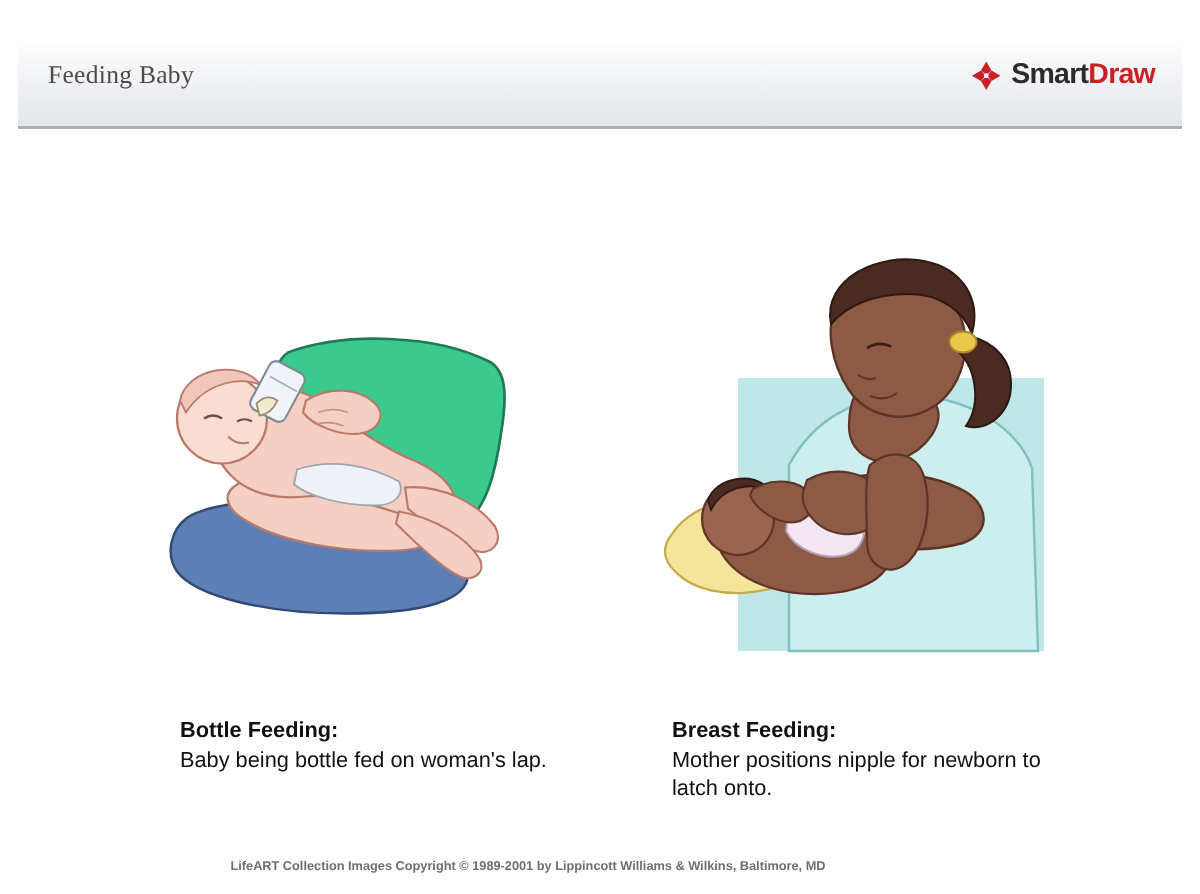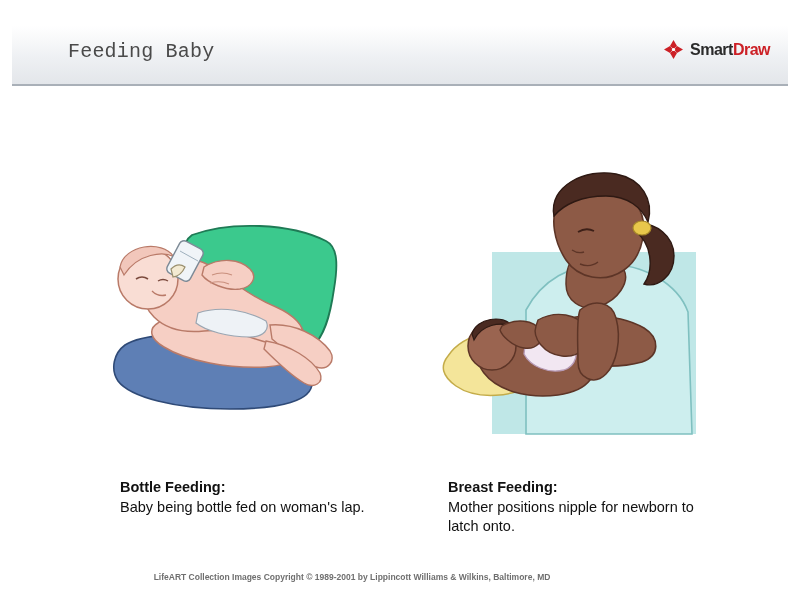--- a/index.html
+++ b/index.html
@@ -28,43 +28,42 @@
     width: 776px;
     height: 60px;
     background: linear-gradient(to bottom, #ffffff 0%, #eef0f3 55%, #e3e6ea 100%);
     border-bottom: 2px solid #a9b0b8;
     box-sizing: border-box;
   }
   .header-title {
     position: absolute;
     left: 20px;
     top: 14px;
-    font-family: Liberation Mono, monospace;
-    font-size: 20px;
+    font-family: Liberation Serif, serif;
+    font-size: 17px;
     color: #4a4a4a;
     letter-spacing: 0.2px;
-    margin-left: 36px;
   }
   .logo {
     position: absolute;
     right: 18px;
     top: 13px;
     display: flex;
     align-items: center;
     gap: 6px;
   }
   .logo-mark {
     width: 21px;
     height: 21px;
     position: relative;
     display: inline-block;
   }
   .logo-text {
     font-family: "Liberation Sans", sans-serif;
-    font-size: 16px;
+    font-size: 19px;
     font-weight: bold;
     letter-spacing: -0.5px;
   }
   .logo-smart { color: #2b2b2b; }
   .logo-draw  { color: #cc2026; }
 
   
   .panel {
     position: absolute;
   }

